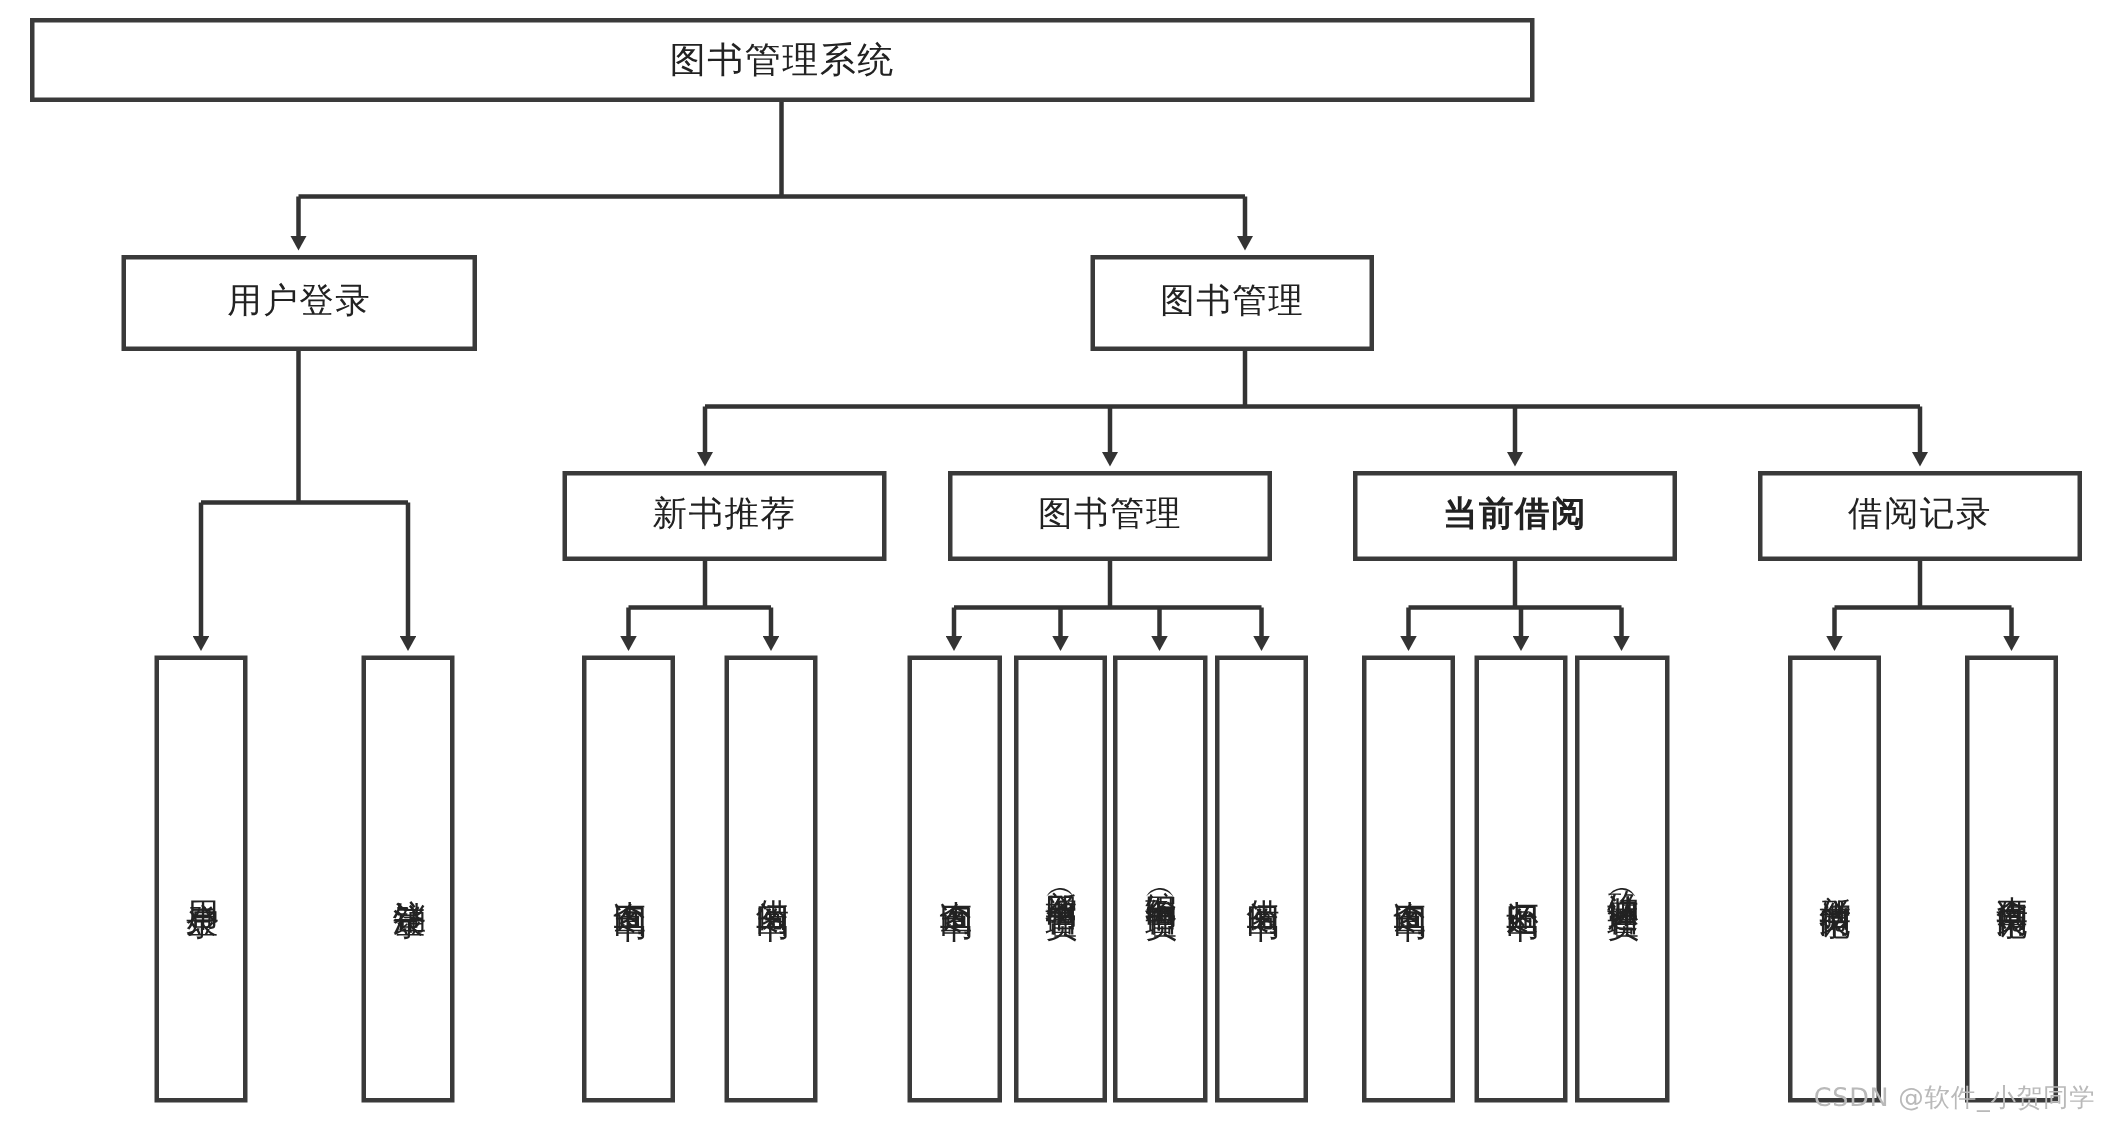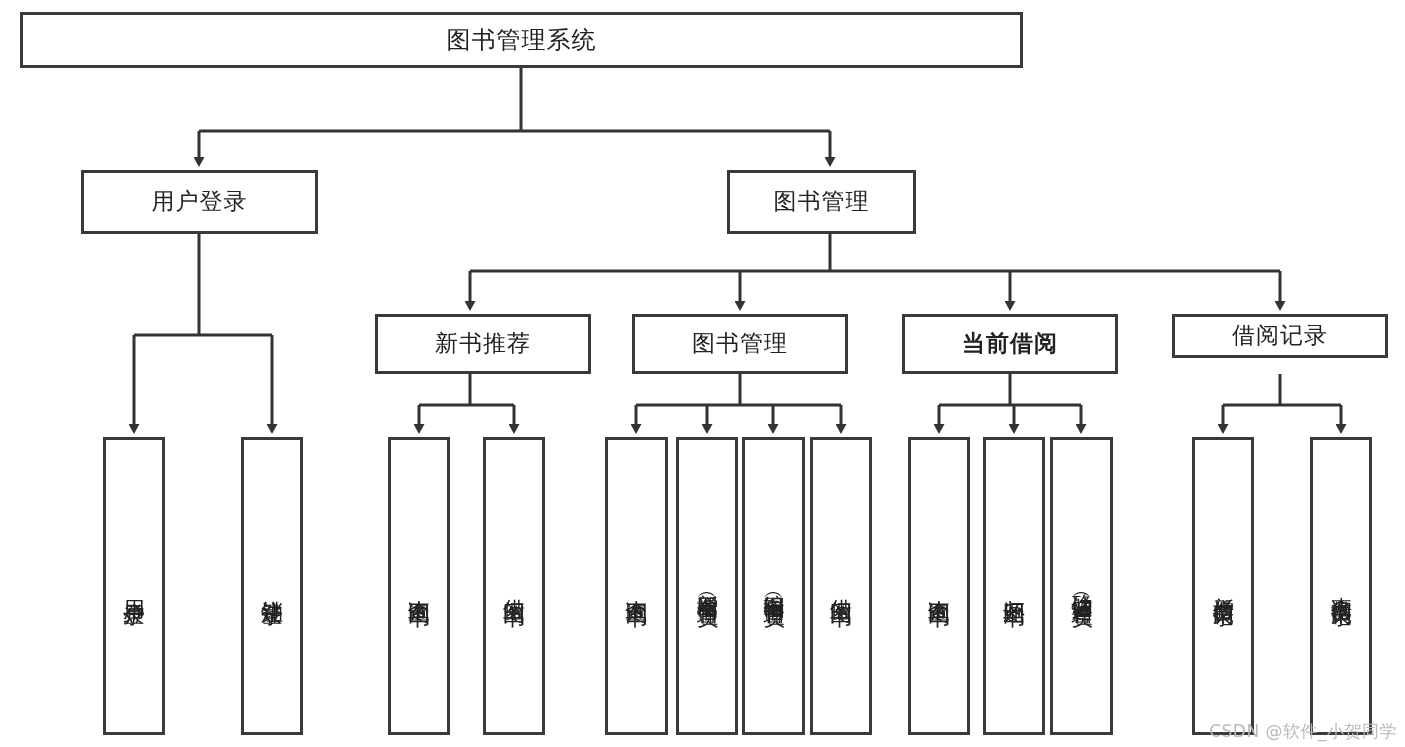--- a/index.html
+++ b/index.html
@@ -74,21 +74,21 @@
   </svg>
 
   <div class="node root h" style="left: 20px; top: 12px; width: 1003px; height: 56px;">图书管理系统</div>
 
   <div class="node h" style="left: 81px; top: 170px; width: 237px; height: 64px;">用户登录</div>
   <div class="node h" style="left: 712px; top: 170px; width: 189px; height: 64px; margin-left: 15px;">图书管理</div>
 
   <div class="node h" style="left: 375px; top: 314px; width: 216px; height: 60px;">新书推荐</div>
   <div class="node h" style="left: 632px; top: 314px; width: 216px; height: 60px;">图书管理</div>
   <div class="node h" style="left: 902px; top: 314px; width: 216px; height: 60px; font-weight: bold;">当前借阅</div>
-  <div class="node h" style="left: 1172px; top: 314px; width: 216px; height: 44px;">借阅记录</div>
+  <div class="node h" style="left: 1172px; top: 314px; width: 216px; height: 60px;">借阅记录</div>
 
   <div class="leaf" style="left: 103px; top: 437px; width: 62px; height: 298px;">
     <span class="vtxt">用户登录</span>
     </div>
   <div class="leaf" style="left: 241px; top: 437px; width: 62px; height: 298px;">
     <span class="vtxt">注销登录</span>
     </div>
   <div class="leaf" style="left: 388px; top: 437px; width: 62px; height: 298px;">
     <span class="vtxt">查询图书</span>
     </div>

